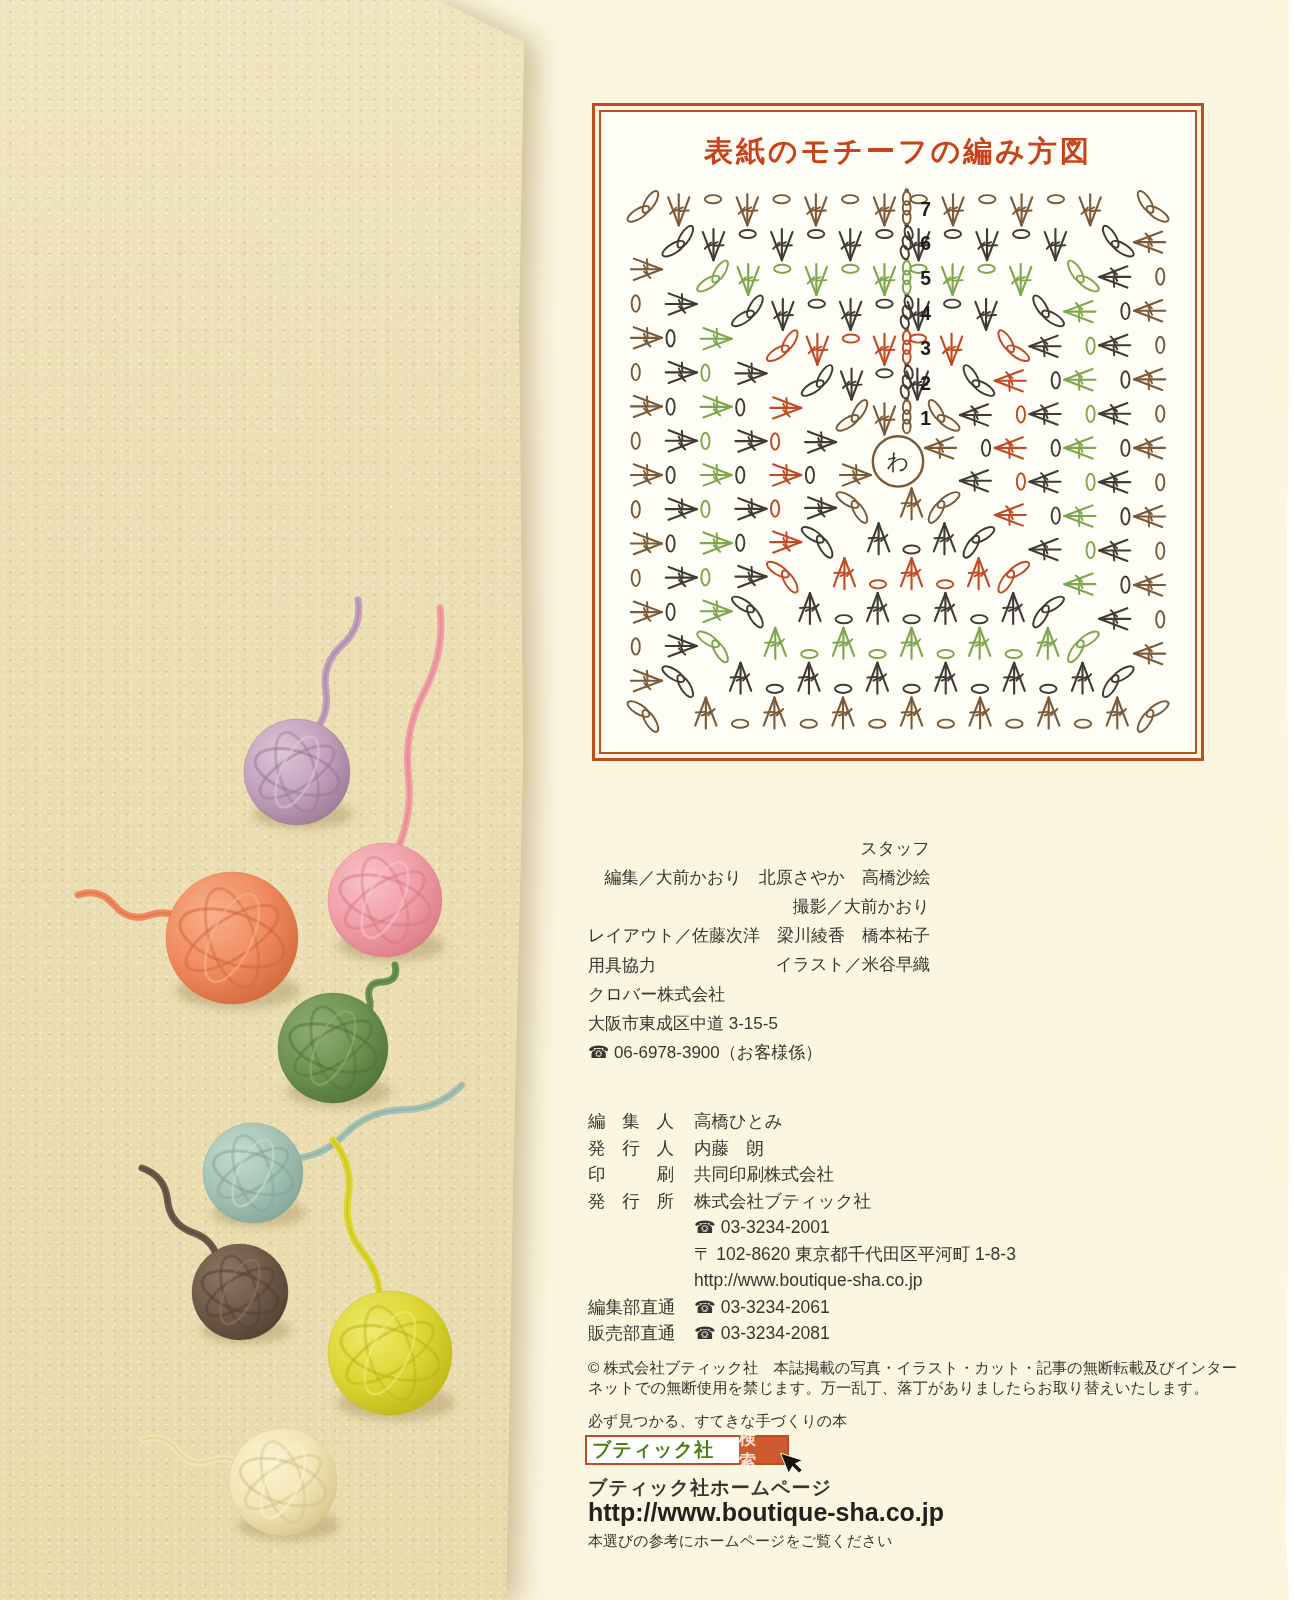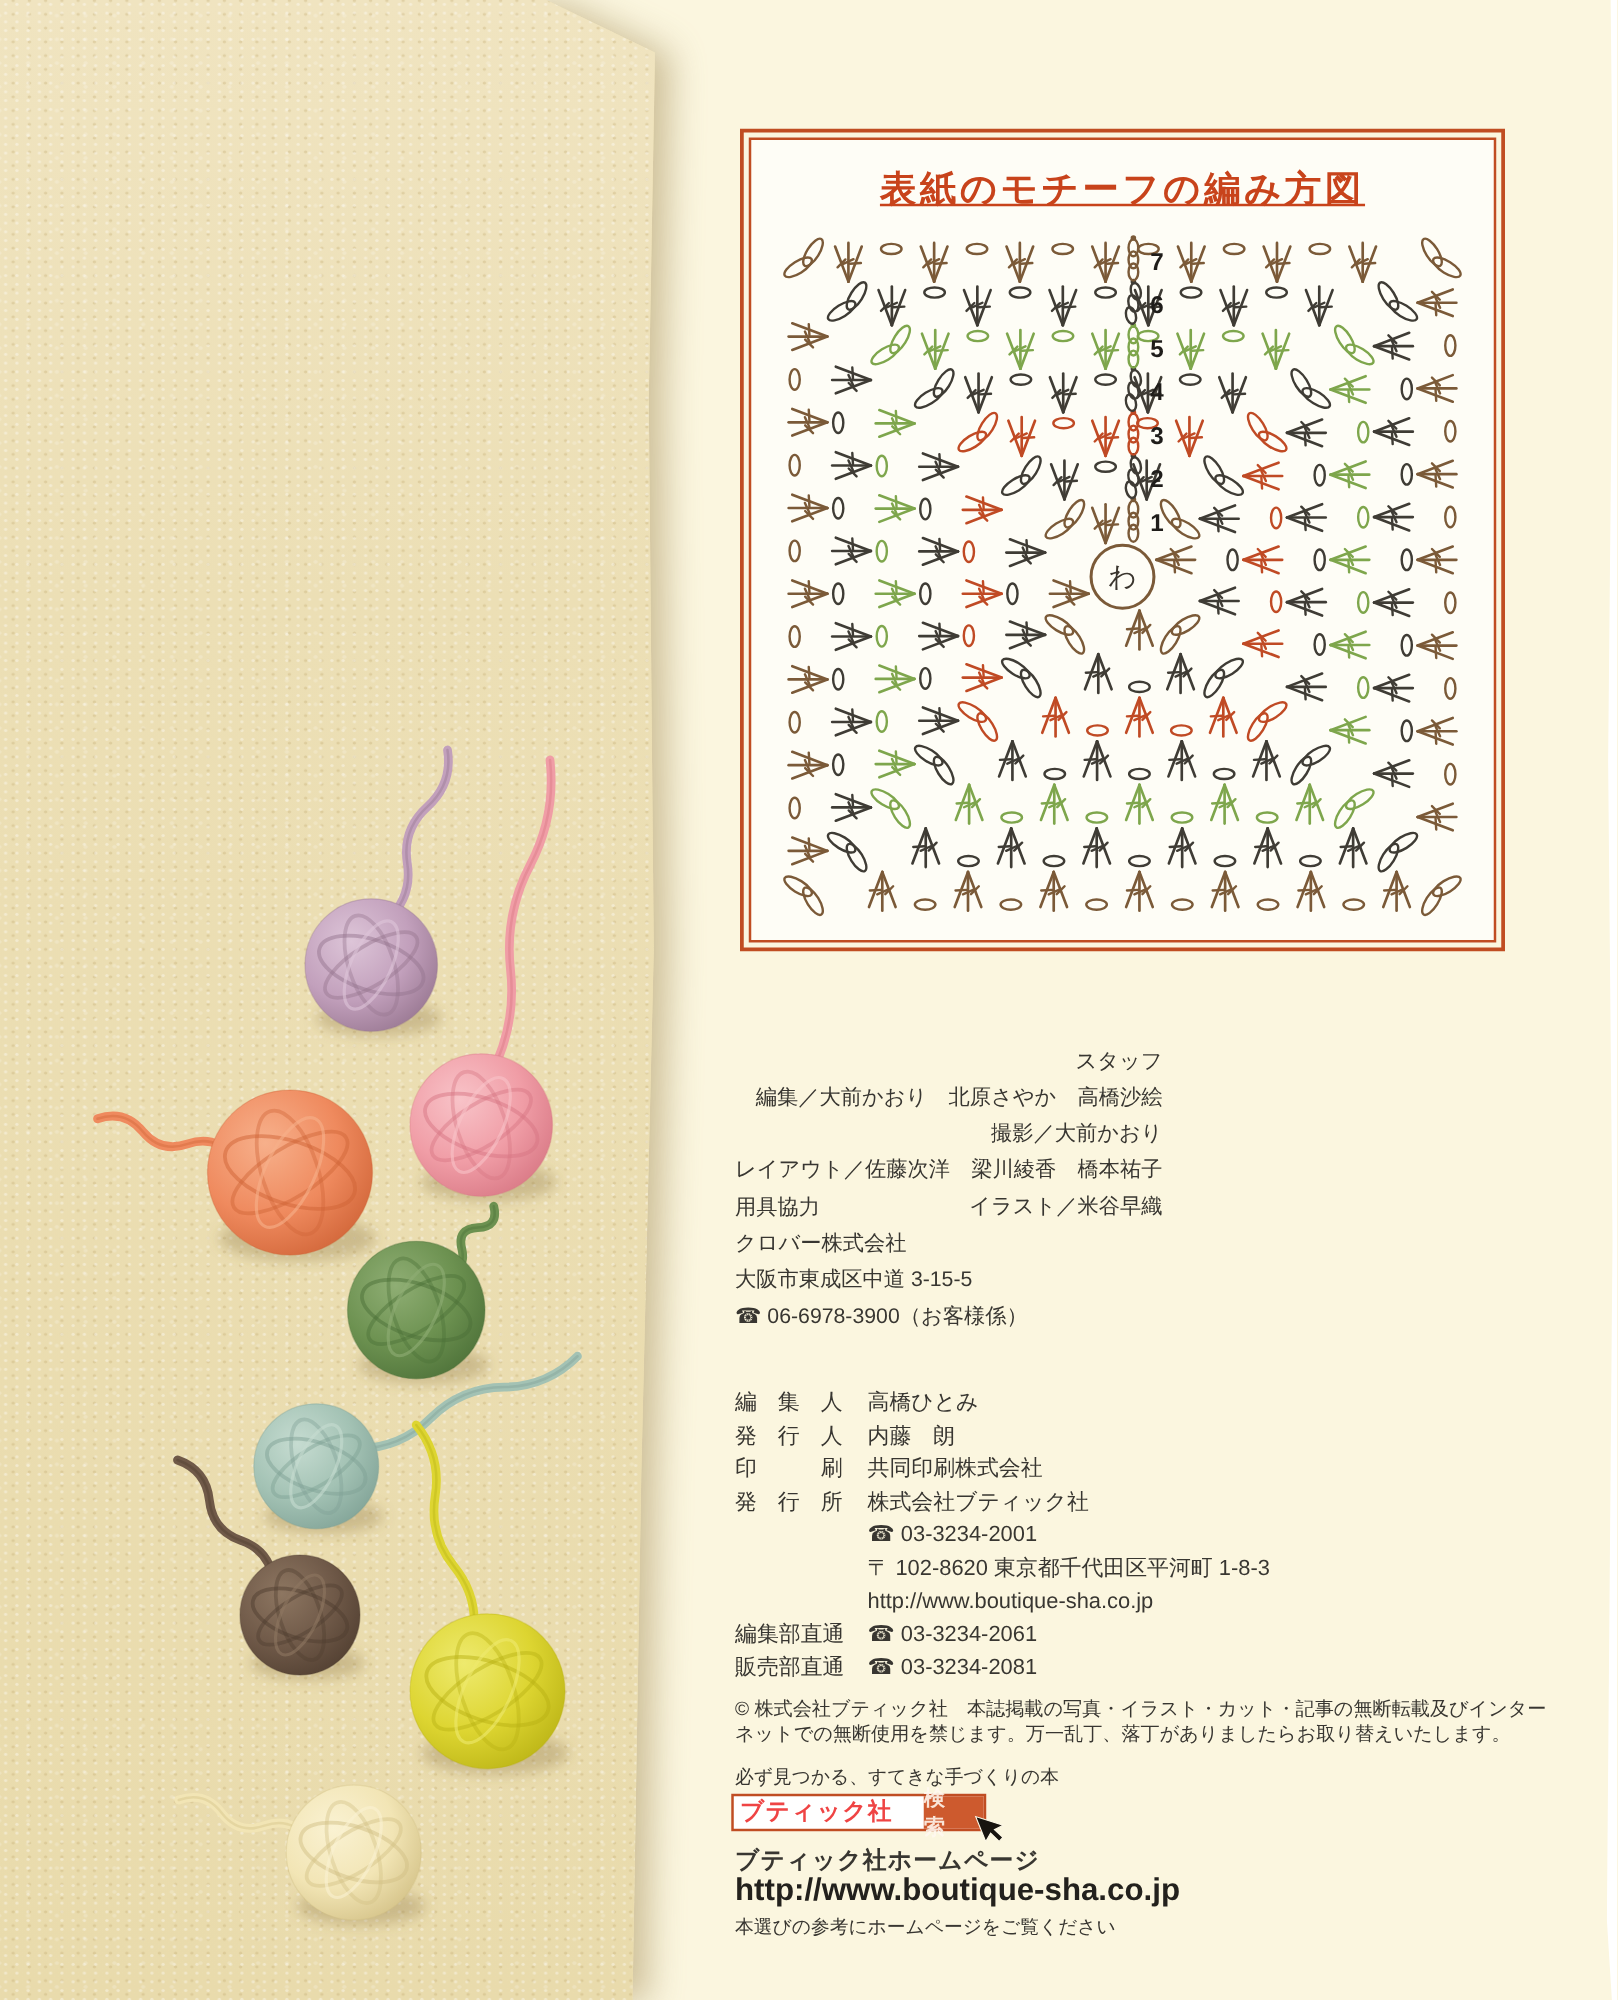--- a/index.html
+++ b/index.html
@@ -26,38 +26,38 @@
 
   .chart-box{
     position:absolute;left:592px;top:103px;width:612px;height:658px;
     border:3px solid #c04d22;background:#fbf6df;padding:4px;box-sizing:border-box;
   }
   .chart-inner{
     width:100%;height:100%;box-sizing:border-box;border:2px solid #c04d22;
     background:#fefdf6;display:flex;flex-direction:column;align-items:center;
   }
   .chart-title{
-    margin-top:20px;font-size:29px;font-weight:700;color:#c8431b;letter-spacing:3px;text-decoration:underline;
+    margin-top:20px;font-size:29px;font-weight:700;color:#c8431b;letter-spacing:3px;
   }
   .block{position:absolute;left:588px;white-space:nowrap;}
   .t17{font-size:17px;line-height:29px;}
   .pub{font-size:17.5px;line-height:26.5px;}
   .pub-label{display:inline-block;width:86px;text-align:justify;text-align-last:justify;}
   .pub-value{margin-left:20px;}
   .pub-indent{margin-left:106px;}
   .direct-label{display:inline-block;width:88px;}
   .direct-value{margin-left:18px;}
   .copyright{font-size:15.3px;line-height:19.5px;}
   .tagline{font-size:15px;}
   .search-box{
     position:absolute;left:585px;top:1435px;width:200px;height:26px;
     border:2px solid #c04d22;background:#ffffff;display:flex;align-items:stretch;
   }
   .search-field{
-    flex:1;font-size:19px;font-weight:700;color:#ef4444;line-height:26px;padding-left:5px;
+    flex:1;font-size:19px;font-weight:700;color:#4d7c0f;line-height:26px;padding-left:5px;
     letter-spacing:1px;
   }
   .search-button{
     flex:0 0 48px;background:#cd5a2e;color:rgba(255,248,240,.88);
     font-size:17px;font-weight:700;display:flex;align-items:center;justify-content:center;
     letter-spacing:4px;
   }
   .cursor{position:absolute;left:779px;top:1452px;transform:rotate(-22deg);transform-origin:2px 2px;}
   .hp-heading{font-size:19px;font-weight:700;letter-spacing:1px;}
   .hp-url{font-size:25px;font-weight:700;color:#23211d;}

